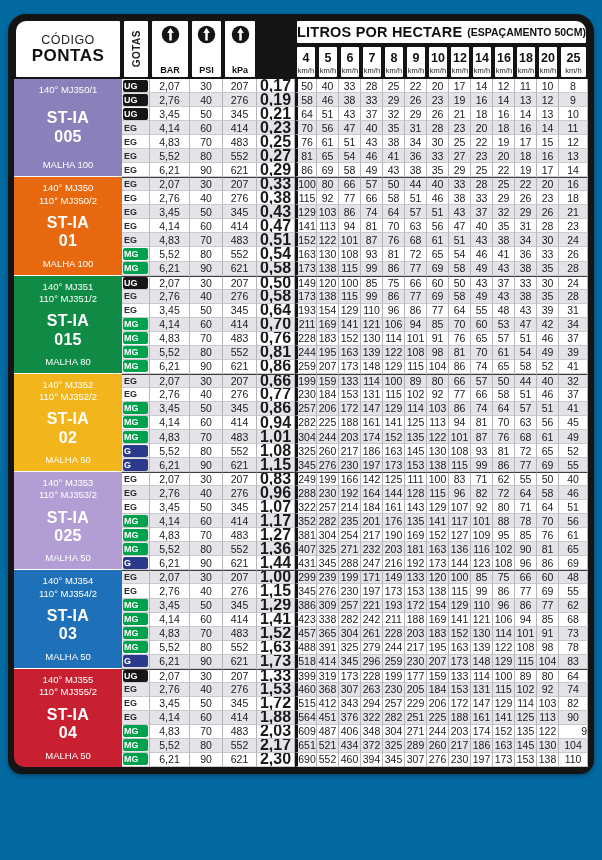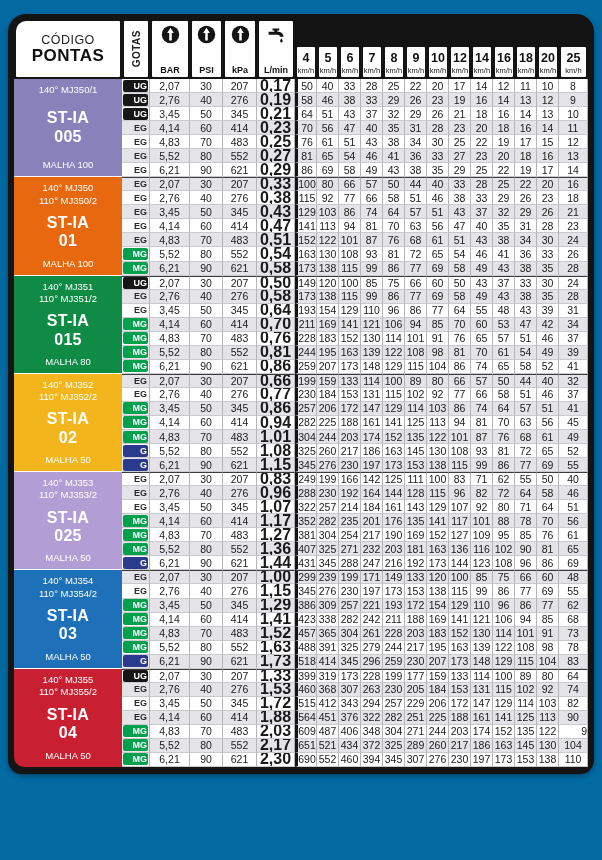--- a/index.html
+++ b/index.html
@@ -32,21 +32,21 @@
   
   .dcell{display:flex;align-items:center;justify-content:center;font-size:10.5px;color:#1a1a1a;
          border-right:1px solid #b4b4bb;border-bottom:1px solid #c9c9cf;box-sizing:border-box;
          overflow:hidden;}
   .stripe0{background:#ffffff;}
   .stripe1{background:#e3e3e8;}
   .lmin{font-weight:bold;font-size:16px;}
   .firstspeed{border-left:3px solid #141414;}
   .sectop{border-top:1.5px solid #3c3c3c;}
   .badge{min-width:23px;padding:0 1px;height:12px;line-height:12px;border-radius:2px;
-         font-size:9px;font-weight:bold;text-align:right;display:inline-block;}
+         font-size:9px;font-weight:bold;text-align:left;display:inline-block;}
   
   .secblock{grid-column:1;display:flex;flex-direction:column;justify-content:space-between;
             align-items:center;color:#fff;text-align:center;padding:5px 2px 6px;
             border-bottom:1px solid #fff;box-sizing:border-box;overflow:hidden;}
   .secmodels{font-size:9.5px;line-height:1.3;font-weight:400;}
   .secname{font-size:16px;font-weight:bold;line-height:1.15;letter-spacing:.3px;}
   .secmalha{font-size:9.5px;}
 </style>
 </head>
 <body>
@@ -59,20 +59,24 @@
         <div class="cornerin">
           <span class="csmall">CÓDIGO</span>
           <span class="cbig">PONTAS</span>
         </div>
       </div>
 
       <div class="hcell" style="grid-area:1/2/3/3;">
         <span class="gotastxt">GOTAS</span>
       </div>
 
+      <div class="hcell litros" style="grid-area:1/7/2/20;">
+        <span class="ltitle">LITROS POR HECTARE</span>
+        <span class="lnote">(ESPAÇAMENTO 50CM)</span>
+      </div>
 
     <div class="hcell pcol" style="grid-area: 1 / 3 / 3 / 4;">
           <span class="picon">
             <svg viewBox="0 0 24 24" width="19" height="19">
               <circle cx="12" cy="12" r="11" fill="#141414"></circle>
               <path d="M12 3.5 L16.2 10 L13.6 10 L13.6 19.5 L10.4 19.5 L10.4 10 L7.8 10 Z" fill="#fff"></path>
             </svg>
           </span>
           <span class="plabel">BAR</span>
         </div>
@@ -86,29 +90,20 @@
           <span class="plabel">PSI</span>
         </div>
         <div class="hcell pcol" style="grid-area: 1 / 5 / 3 / 6;">
           <span class="picon">
             <svg viewBox="0 0 24 24" width="19" height="19">
               <circle cx="12" cy="12" r="11" fill="#141414"></circle>
               <path d="M12 3.5 L16.2 10 L13.6 10 L13.6 19.5 L10.4 19.5 L10.4 10 L7.8 10 Z" fill="#fff"></path>
             </svg>
           </span>
           <span class="plabel">kPa</span>
-        </div>
-        <div class="hcell pcol" style="grid-area: 1 / 6 / 3 / 7;">
-          <span class="picon">
-            <svg viewBox="0 0 26 24" width="21" height="19">
-              <path d="M3 8.5 h7.2 V6.8 H8 V4.5 h8.4 v2.3 h-2.2 v1.7 c4.8 0 7.6 2.6 7.8 6.3 h-4.6 c-.2-1.5-1.4-2.4-3.2-2.4 H3 Z" fill="#141414"></path>
-              <path d="M19.2 16.6 c0 0 -1.7 2.6 -1.7 3.7 a1.7 1.7 0 0 0 3.4 0 c0-1.1-1.7-3.7-1.7-3.7 Z" fill="#141414"></path>
-            </svg>
-          </span>
-          <span class="plabel">L/min</span>
         </div>
         <div class="hcell scell" style="grid-area: 2 / 7 / 3 / 8;">
           <span class="snum">4</span>
           <span class="sunit">km/h</span>
         </div>
         <div class="hcell scell" style="grid-area: 2 / 8 / 3 / 9;">
           <span class="snum">5</span>
           <span class="sunit">km/h</span>
         </div>
         <div class="hcell scell" style="grid-area: 2 / 9 / 3 / 10;">

